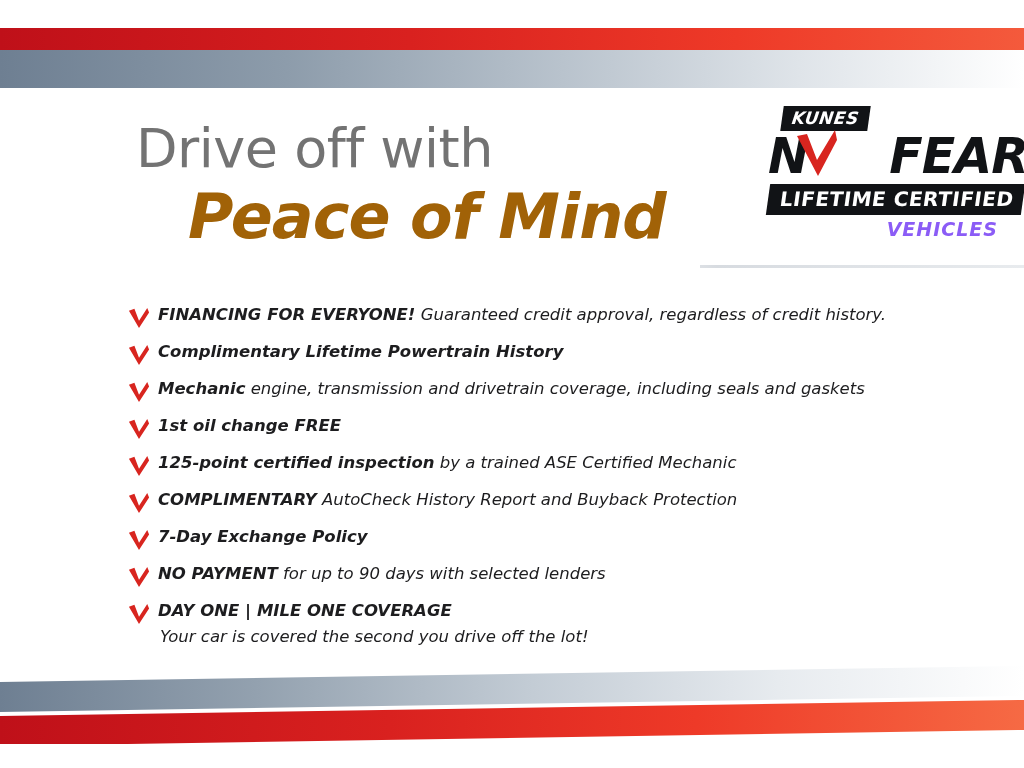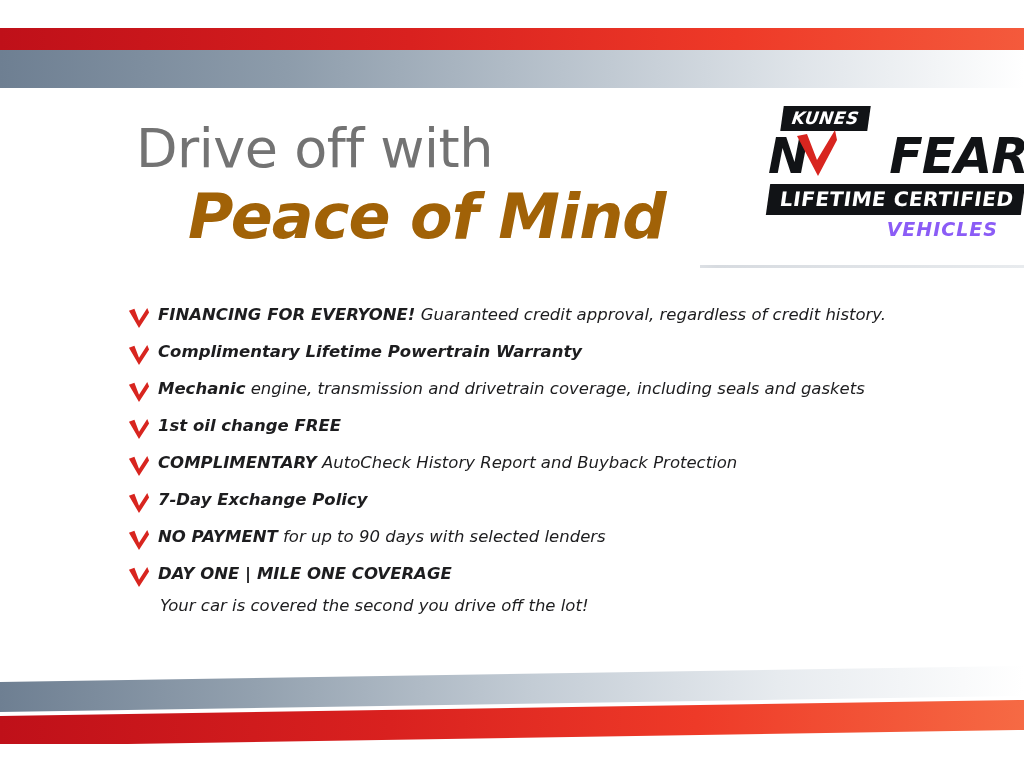--- a/index.html
+++ b/index.html
@@ -184,21 +184,21 @@
   .bullet .txt b {
     font-weight: 700;
   }
   .bullet .sub {
     display: block;
     font-family: "DejaVu Sans", sans-serif;
     font-size: 16.5px;
     font-style: italic;
     font-weight: 400;
     color: #1d1d1f;
-    margin-top: 11px;
+    margin-top: 5px;
     margin-left: 2px;
     text-align: center;
   }
 </style>
 </head>
 <body>
 
 <div class="page">
 
   <div class="top-red"></div>
@@ -231,21 +231,21 @@
       <div class="txt">
         <b>FINANCING FOR EVERYONE!</b><span> Guaranteed credit approval, regardless of credit history.</span>
       </div>
     </div>
 
     <div class="bullet">
       <svg class="tick" viewBox="0 0 24 24">
         <path d="M1 4 L7 2 L12 15 L21 1 L23 6 L12 23 Z" fill="#d8251f"></path>
       </svg>
       <div class="txt">
-        <b>Complimentary Lifetime Powertrain Warranty</b><span></span>
+        <b>Complimentary Lifetime Powertrain History</b><span></span>
       </div>
     </div>
 
     <div class="bullet">
       <svg class="tick" viewBox="0 0 24 24">
         <path d="M1 4 L7 2 L12 15 L21 1 L23 6 L12 23 Z" fill="#d8251f"></path>
       </svg>
       <div class="txt">
         <b>Mechanic</b><span> engine, transmission and drivetrain coverage, including seals and gaskets</span>
       </div>
@@ -253,20 +253,28 @@
 
     <div class="bullet">
       <svg class="tick" viewBox="0 0 24 24">
         <path d="M1 4 L7 2 L12 15 L21 1 L23 6 L12 23 Z" fill="#d8251f"></path>
       </svg>
       <div class="txt">
         <b>1st oil change FREE</b><span></span>
       </div>
     </div>
 
+    <div class="bullet">
+      <svg class="tick" viewBox="0 0 24 24">
+        <path d="M1 4 L7 2 L12 15 L21 1 L23 6 L12 23 Z" fill="#d8251f"></path>
+      </svg>
+      <div class="txt">
+        <b>125-point certified inspection</b><span> by a trained ASE Certified Mechanic</span>
+      </div>
+    </div>
 
     <div class="bullet">
       <svg class="tick" viewBox="0 0 24 24">
         <path d="M1 4 L7 2 L12 15 L21 1 L23 6 L12 23 Z" fill="#d8251f"></path>
       </svg>
       <div class="txt">
         <b>COMPLIMENTARY</b><span> AutoCheck History Report and Buyback Protection</span>
       </div>
     </div>
 

